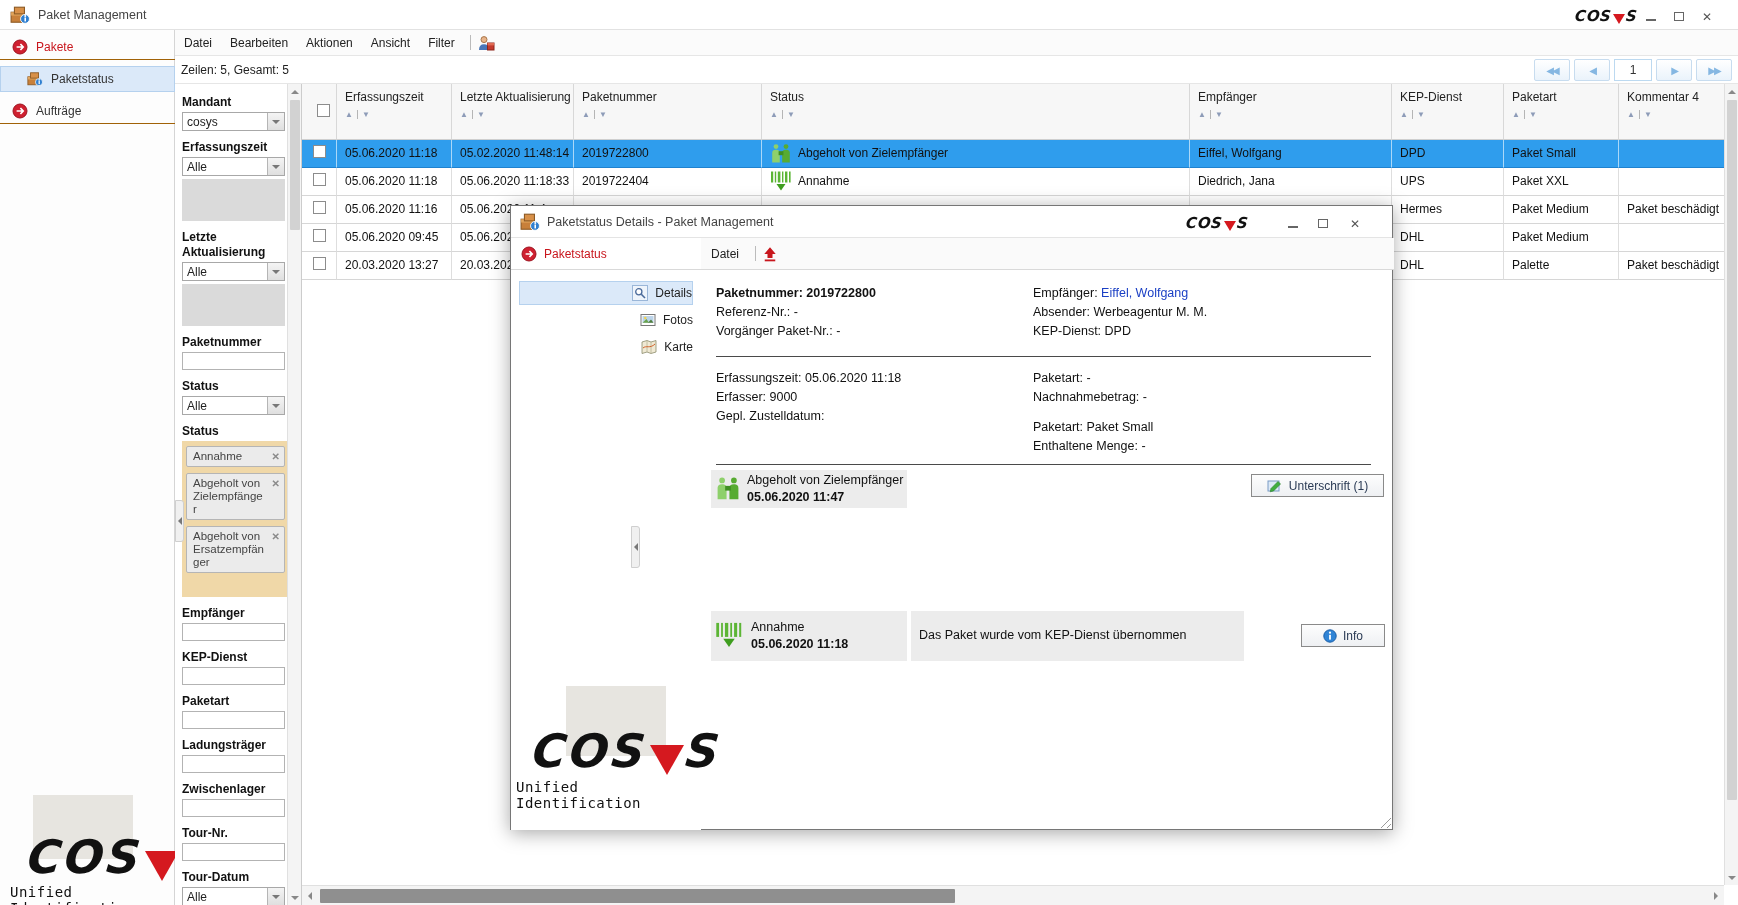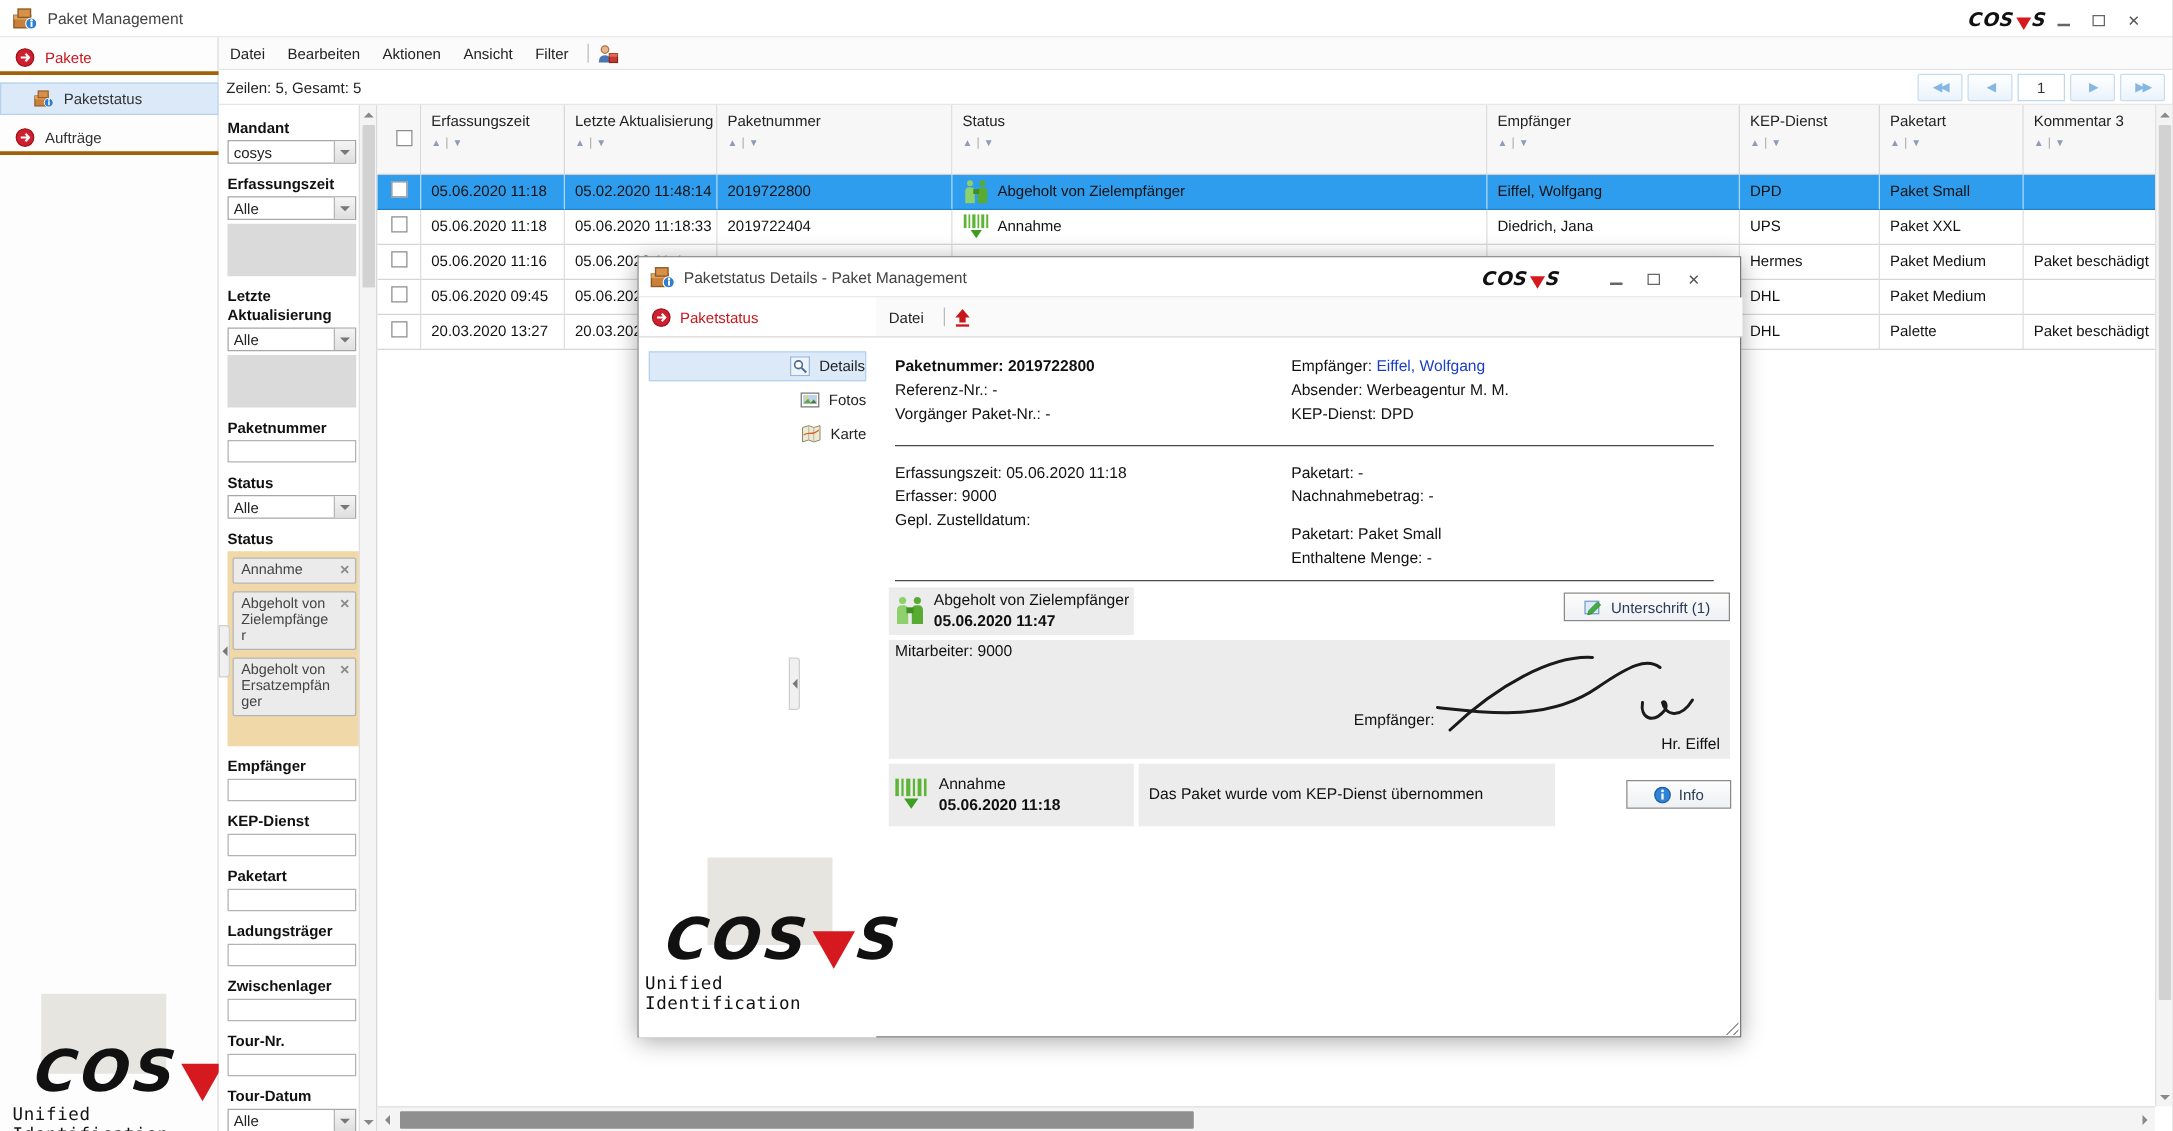--- a/index.html
+++ b/index.html
@@ -24,21 +24,21 @@
   .logo-word .tri { width:0; height:0; border-style:solid; border-color:#d5191f transparent transparent transparent; transform:none; }
   .logo-word.mini { font-size:15px; letter-spacing:1px; }
   .logo-word.mini .tri { border-width:10px 6px 0 6px; margin:0 1px 1px 1px; }
   .logo-word.big { font-size:46px; letter-spacing:3px; }
   .logo-word.big .tri { border-width:30px 17px 0 17px; margin:0 2px 3px 2px; }
   .logo-box { background:#e7e5e0; }
   .logo-caption { font-family:"DejaVu Sans Mono", monospace; font-size:14px; color:#111; letter-spacing:0.5px; }
 
   
   #sidebar { left:0; top:30px; width:175px; height:875px; background:#fdfdfd; border-right:1px solid #d5d5d5; }
-  .nav-item { position:absolute; left:0; width:175px; height:26px; display:flex; align-items:center; cursor:pointer; border-bottom:3px solid #a16207; }
+  .nav-item { position:absolute; left:0; width:175px; height:26px; display:flex; align-items:center; cursor:pointer; border-bottom:1px solid #a16207; }
   .nav-item .nav-ic { width:16px; height:16px; margin:0 8px 0 12px; flex:0 0 auto; }
   .nav-item.sel { background:#dbe9f9; border:1px solid #b5d1ee; }
   .nav-item.sel .nav-ic { margin-left:26px; }
   .nav-red-label { color:#c8161d; }
 
   
   #menubar { left:175px; top:30px; width:1563px; height:26px; background:#fbfbfb; border-bottom:1px solid #e6e6e6; display:flex; align-items:center; }
   #menubar .mitem { padding:4px 9px; cursor:pointer; color:#222; }
   .vsep { width:1px; height:15px; background:#bbb; margin:0 6px; }
   #inforow { left:175px; top:56px; width:1563px; height:28px; background:#fff; border-bottom:1px solid #e6e6e6; }
@@ -321,21 +321,21 @@
         </div>
         <div class="th-cell" style="left: 1202px; width: 115px;">
           <div>Paketart</div>
           <div class="th-sort">
             <i>▲</i>
             <span class="bar"></span>
             <i>▼</i>
           </div>
         </div>
         <div class="th-cell" style="left: 1317px; width: 107px;">
-          <div>Kommentar 3</div>
+          <div>Kommentar 4</div>
           <div class="th-sort">
             <i>▲</i>
             <span class="bar"></span>
             <i>▼</i>
           </div>
         </div>
       </div>
     <div id="table-body">
         <div class="t-row sel" style="top: 56px;">
           <div class="t-cell" style="left: 0px; width: 35px; padding: 0px;">
@@ -579,32 +579,20 @@
       <div class="abs ev-title ev-time" style="left:36px; top:20px;">05.06.2020 11:47</div>
     </div>
     <div class="dlg-btn" style="left:740px; top:268px; width:133px;">
       <span style="width: 16px; height: 14px; display: inline-block;"><svg width="100%" height="100%" viewBox="0 0 16 14">
             <rect x="1" y="2" width="11" height="10" fill="#dce9f6" stroke="#7a9cc6"></rect>
             <path d="M4 9.5 L11 2.5 L13.5 5 L6.5 12 L3.2 12.8 Z" fill="#3fae3f" stroke="#2b7d2b" stroke-width="0.6"></path>
           </svg></span>
       <span>Unterschrift (1)</span>
     </div>
 
-    <div class="ev-cell" style="left:200px; top:306px; width:673px; height:95px;">
-      <div class="abs ev-title" style="left:5px; top:2px;">Mitarbeiter: 9000</div>
-      <svg class="abs" style="left:435px; top:2px;" width="230" height="78" viewBox="0 0 230 78">
-        <g fill="none" stroke="#1a1a1a" stroke-width="2.4" stroke-linecap="round">
-          <path d="M14 70 C 52 34, 96 10, 128 12"></path>
-          <path d="M4 52 C 40 56, 92 64, 132 36 C 158 18, 172 12, 182 20"></path>
-          <path d="M168 48 C 166 60, 176 66, 186 54 C 188 50, 186 46, 184 48 C 186 58, 198 62, 208 46"></path>
-        </g>
-      </svg>
-      <div class="abs ev-title" style="left:372px; top:57px;">Empfänger:</div>
-      <div class="abs ev-title" style="right:8px; top:76px;">Hr. Eiffel</div>
-    </div>
 
     <div class="ev-cell" style="left:200px; top:405px; width:196px; height:50px;">
       <span class="abs" style="left: 4px; top: 8px; width: 28px; height: 32px; display: inline-block;"><svg width="100%" height="100%" viewBox="0 0 22 20">
             <g fill="#5cb535">
               <rect x="1" y="0.5" width="2.2" height="11"></rect>
               <rect x="4.8" y="0.5" width="1.4" height="11"></rect>
               <rect x="7.8" y="0.5" width="2.6" height="11"></rect>
               <rect x="12" y="0.5" width="1.4" height="11"></rect>
               <rect x="15" y="0.5" width="2.4" height="11"></rect>
               <rect x="19" y="0.5" width="1.6" height="11"></rect>

